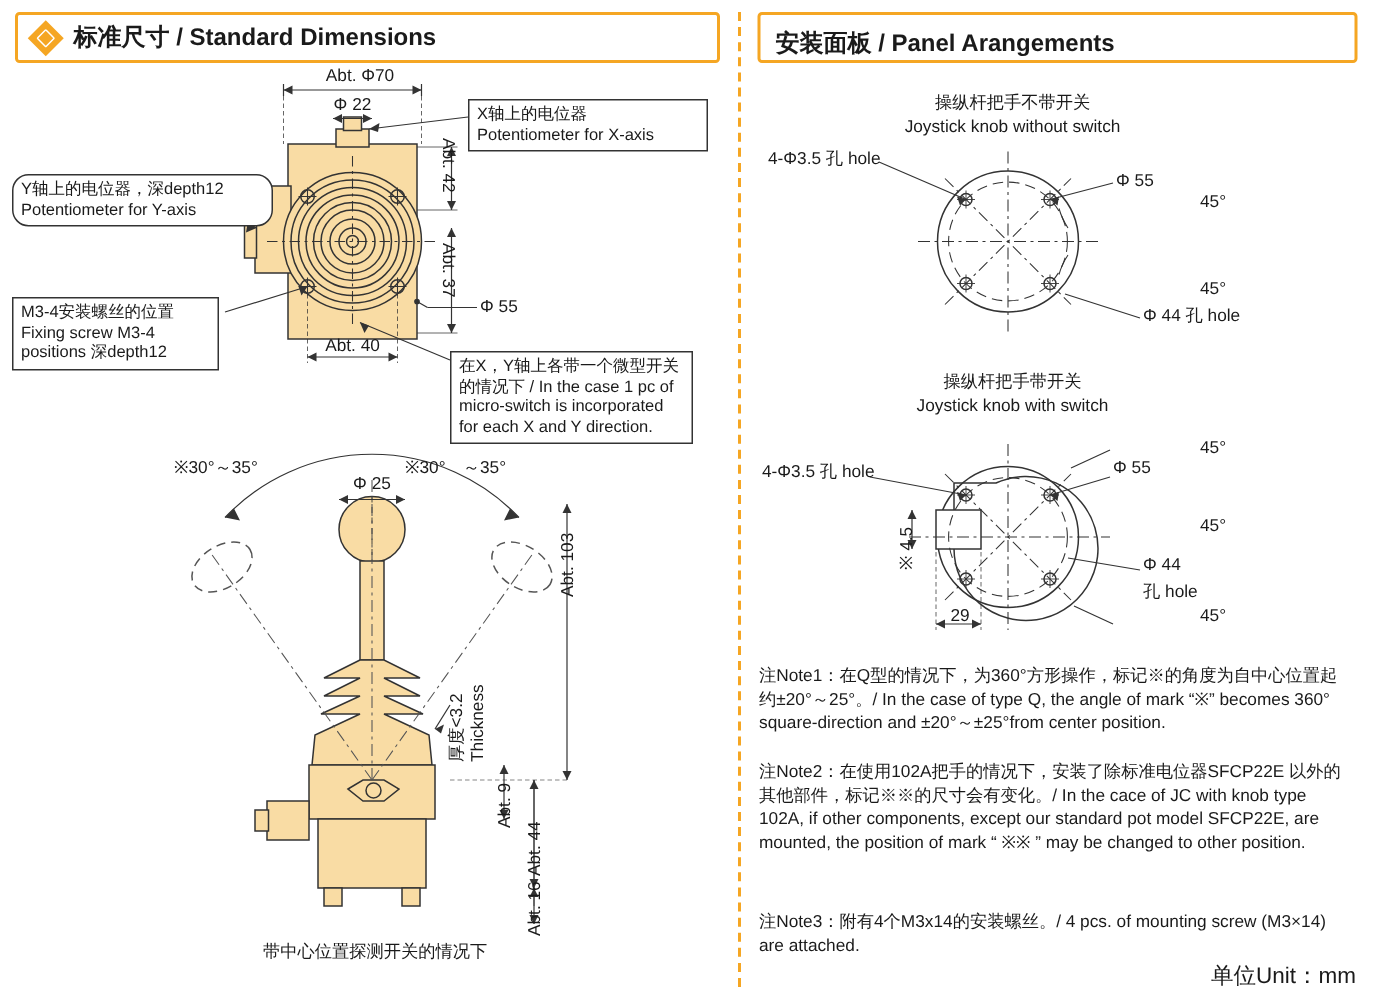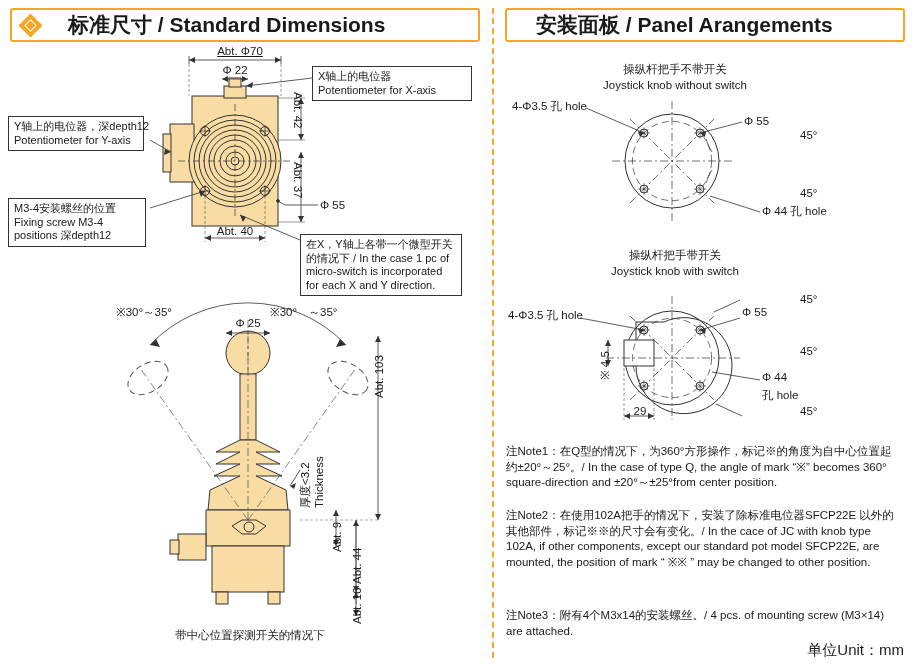--- a/index.html
+++ b/index.html
@@ -17,21 +17,21 @@
   .banner{
     position:absolute;
     border:2px solid #f5a623;
     border-radius:3px;
     height:34px;
     display:flex;align-items:center;
     padding:0 10px;
     box-sizing:border-box;
   }
   .banner .btitle{
-    font-size:21px;font-weight:bold;letter-spacing:0px;white-space:nowrap;margin-left:19px;
+    font-size:16px;font-weight:bold;letter-spacing:0px;white-space:nowrap;
   }
   .diamond{
     width:17px;height:17px;background:#f5a623;
     transform:rotate(45deg);
     margin-right:10px;flex:0 0 auto;position:relative;
   }
   .diamond:after{
     content:"";position:absolute;left:4px;top:4px;width:9px;height:9px;
     border:1.5px solid #fff;box-sizing:border-box;border-radius:1px;
   }
@@ -63,21 +63,21 @@
 </head>
 <body>
 
 <div class="page">
 
   <div class="banner" style="left:10px;top:8px;width:470px;">
     <div class="diamond"></div>
     <div class="btitle">标准尺寸 / Standard Dimensions</div>
   </div>
 
-  <div class="banner" style="left:505px;top:8px;width:400px;">
+  <div class="banner" style="left:505px;top:8px;width:400px;align-items:flex-end;">
     <div class="btitle">安装面板 / Panel Arangements</div>
   </div>
 
   <div class="vdiv"></div>
 
   <svg width="918" height="668">
     <g stroke="#333" fill="none" stroke-width="1">
 
       <rect x="192" y="96" width="86" height="130" fill="#f9dca4" stroke="#333"></rect>
 
@@ -207,30 +207,30 @@
 
       <path d="M356 592 V616" stroke-width="0.8"></path>
       <path d="M356 592 L353 598 L359 598 Z" fill="#333" stroke="none"></path>
       <path d="M356 616 L353 610 L359 610 Z" fill="#333" stroke="none"></path>
 
       <path d="M300 470 L290 486" stroke-width="0.8"></path>
       <path d="M290 486 L296 483 L294 489 Z" fill="#333" stroke="none"></path>
     </g>
   </svg>
 
-  <div class="txt c" style="left:192px;top:44px;width:96px;text-decoration:underline;">Abt. Φ70</div>
+  <div class="txt c" style="left:192px;top:44px;width:96px;">Abt. Φ70</div>
   <div class="txt c" style="left:205px;top:63px;width:60px;">Φ 22</div>
   <div class="txt" style="left:305px;top:92px;width:20px;transform:rotate(90deg);transform-origin:left top;">Abt. 42</div>
   <div class="txt" style="left:305px;top:162px;width:20px;transform:rotate(90deg);transform-origin:left top;">Abt. 37</div>
   <div class="txt" style="left:320px;top:198px;">Φ 55</div>
   <div class="txt c" style="left:205px;top:224px;width:60px;">Abt. 40</div>
 
   <div class="cbox" style="left:312px;top:66px;width:160px;">X轴上的电位器
 Potentiometer for X-axis</div>
-  <div class="cbox" style="left:8px;top:116px;width:136px;">Y轴上的电位器，深depth12
+  <div class="cbox" style="left:8px;top:116px;width:174px;border-radius:11px;">Y轴上的电位器，深depth12
 Potentiometer for Y-axis</div>
   <div class="cbox" style="left:8px;top:198px;width:138px;">M3-4安装螺丝的位置
 Fixing screw M3-4
 positions 深depth12</div>
   <div class="cbox" style="left:300px;top:234px;width:162px;">在X，Y轴上各带一个微型开关
 的情况下 / In the case 1 pc of
 micro-switch is incorporated
 for each X and Y direction.</div>
 
   <div class="txt" style="left:116px;top:305px;">※30°～35°</div>

